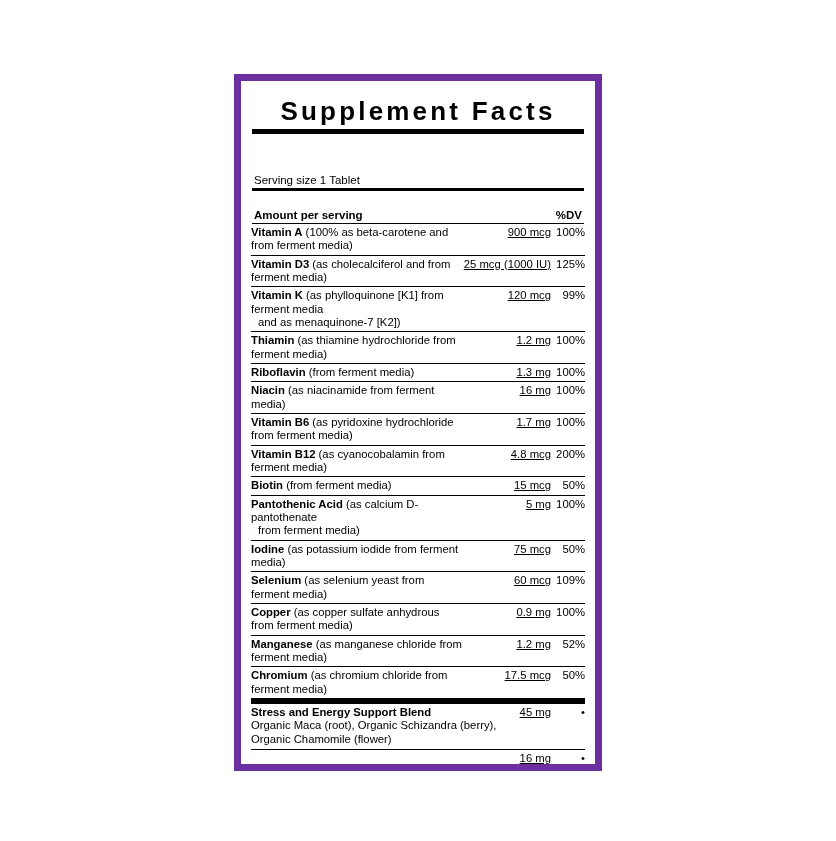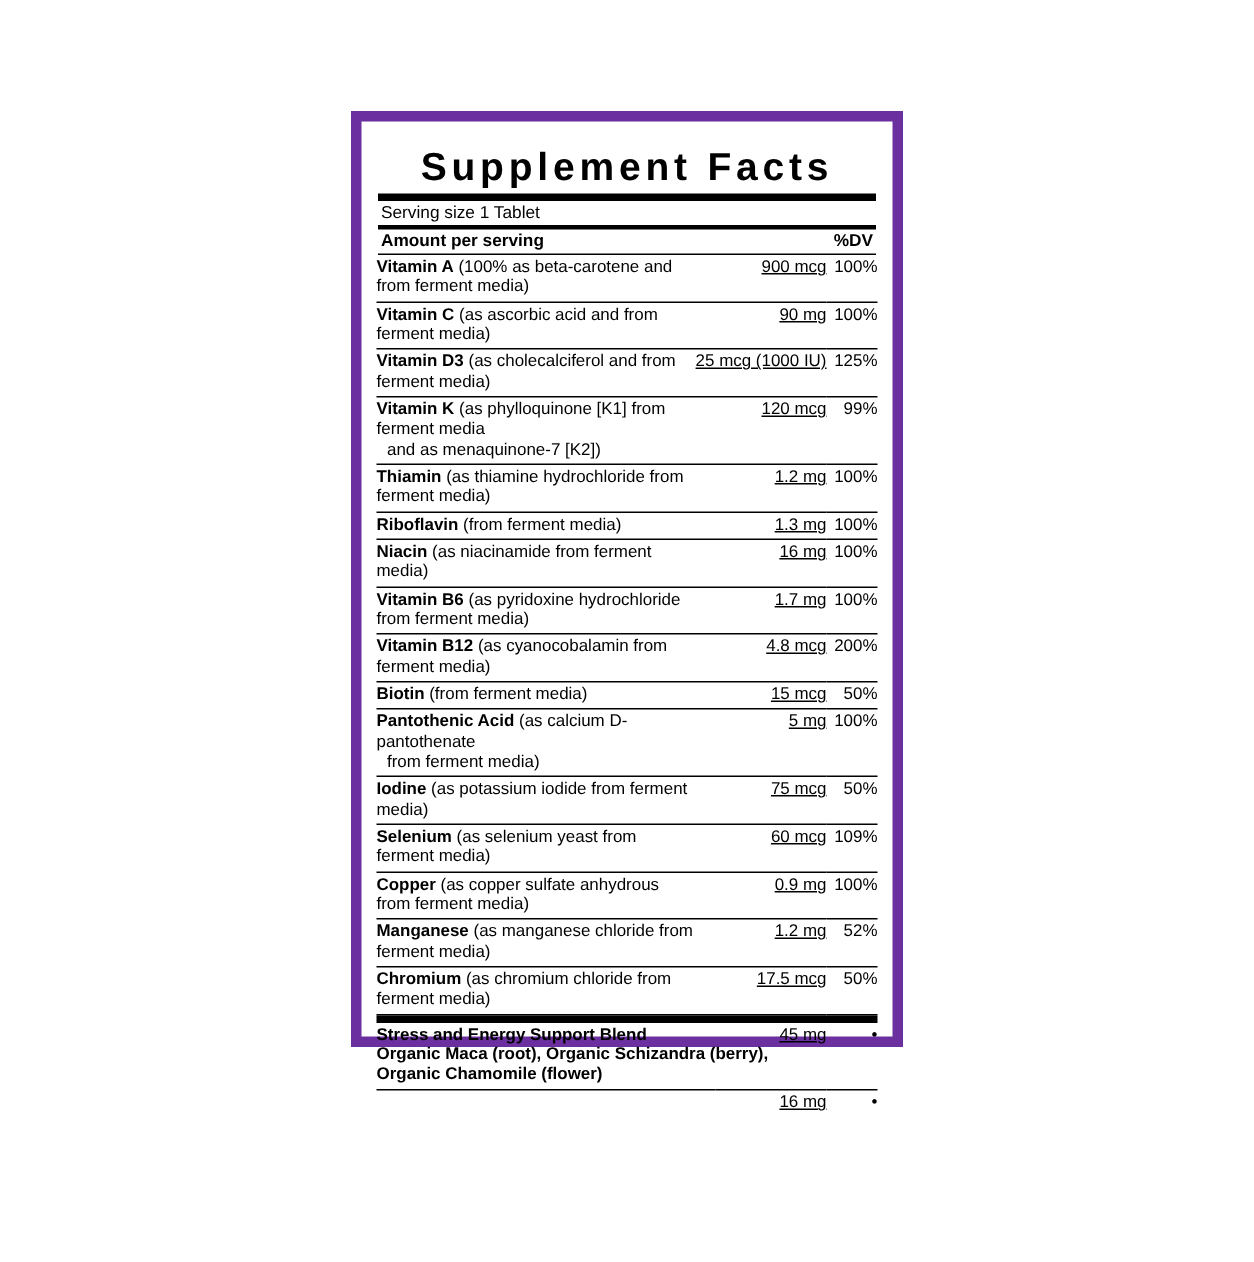--- a/index.html
+++ b/index.html
@@ -11,21 +11,21 @@
     width: 836px;
     height: 841px;
     font-family: "Liberation Sans", sans-serif;
     position: relative;
   }
   #panel {
     position: absolute;
     left: 234px;
     top: 74px;
     width: 368px;
-    height: 624px;
+    height: 697px;
     border: 7px solid #6b2fa0;
     background: #ffffff;
     box-sizing: border-box;
   }
   #inner {
     position: absolute;
     left: 10px;
     top: 10px;
     right: 10px;
     bottom: 10px;
@@ -52,27 +52,28 @@
   }
   .rule-thin {
     border-bottom: 1px solid #000;
     margin: 0 1px;
   }
   .serving {
     font-size: 11.5px;
     color: #000;
     padding: 2px 2px 2px 3px;
     font-weight: normal;
+    margin-top: 38px;
   }
   .amt-head {
     display: flex;
     justify-content: space-between;
     font-size: 11.5px;
     font-weight: bold;
-    padding: 2px 3px 2px 3px;
+    padding: 18px 3px 2px 3px;
   }
   table.facts {
     width: 100%;
     border-collapse: collapse;
     font-size: 11.3px;
     color: #000;
   }
   table.facts td {
     padding: 2px 0 2px 0;
     vertical-align: top;
@@ -116,21 +117,21 @@
     border-bottom: 1px solid #000;
     padding-top: 0;
     padding-bottom: 3px;
   }
   .blendname {
     font-weight: bold;
     padding-left: 3px;
   }
   .blenditems {
     padding-left: 10px;
-    font-weight: bold;
+    font-weight: normal;
     line-height: 1.2;
     margin-top: 27px;
   }
   .sep-thick {
     border-top: 5px solid #000;
   }
 </style>
 </head>
 <body>
 
@@ -148,25 +149,20 @@
     <div class="rule-thin"></div>
 
     <table class="facts">
       <tbody id="nutrient-rows">
           <tr>
             <td class="nm"><b>Vitamin A</b><span class="desc"> (100% as beta-carotene and from ferment media)</span></td>
             <td class="amt">900 mcg</td>
             <td class="dv">100%</td>
           </tr>
           <tr>
-            <td class="nm"><b>Vitamin C</b><span class="desc"> (as ascorbic acid and from ferment media)</span></td>
-            <td class="amt">90 mg</td>
-            <td class="dv">100%</td>
-          </tr>
-          <tr>
             <td class="nm"><b>Vitamin D3</b><span class="desc"> (as cholecalciferol and from ferment media)</span></td>
             <td class="amt">25 mcg (1000 IU)</td>
             <td class="dv">125%</td>
           </tr>
           <tr>
             <td class="nm"><b>Vitamin K</b><span class="desc"> (as phylloquinone [K1] from ferment media</span><span class="sub">and as menaquinone-7 [K2])</span></td>
             <td class="amt">120 mcg</td>
             <td class="dv">99%</td>
           </tr>
           <tr>

